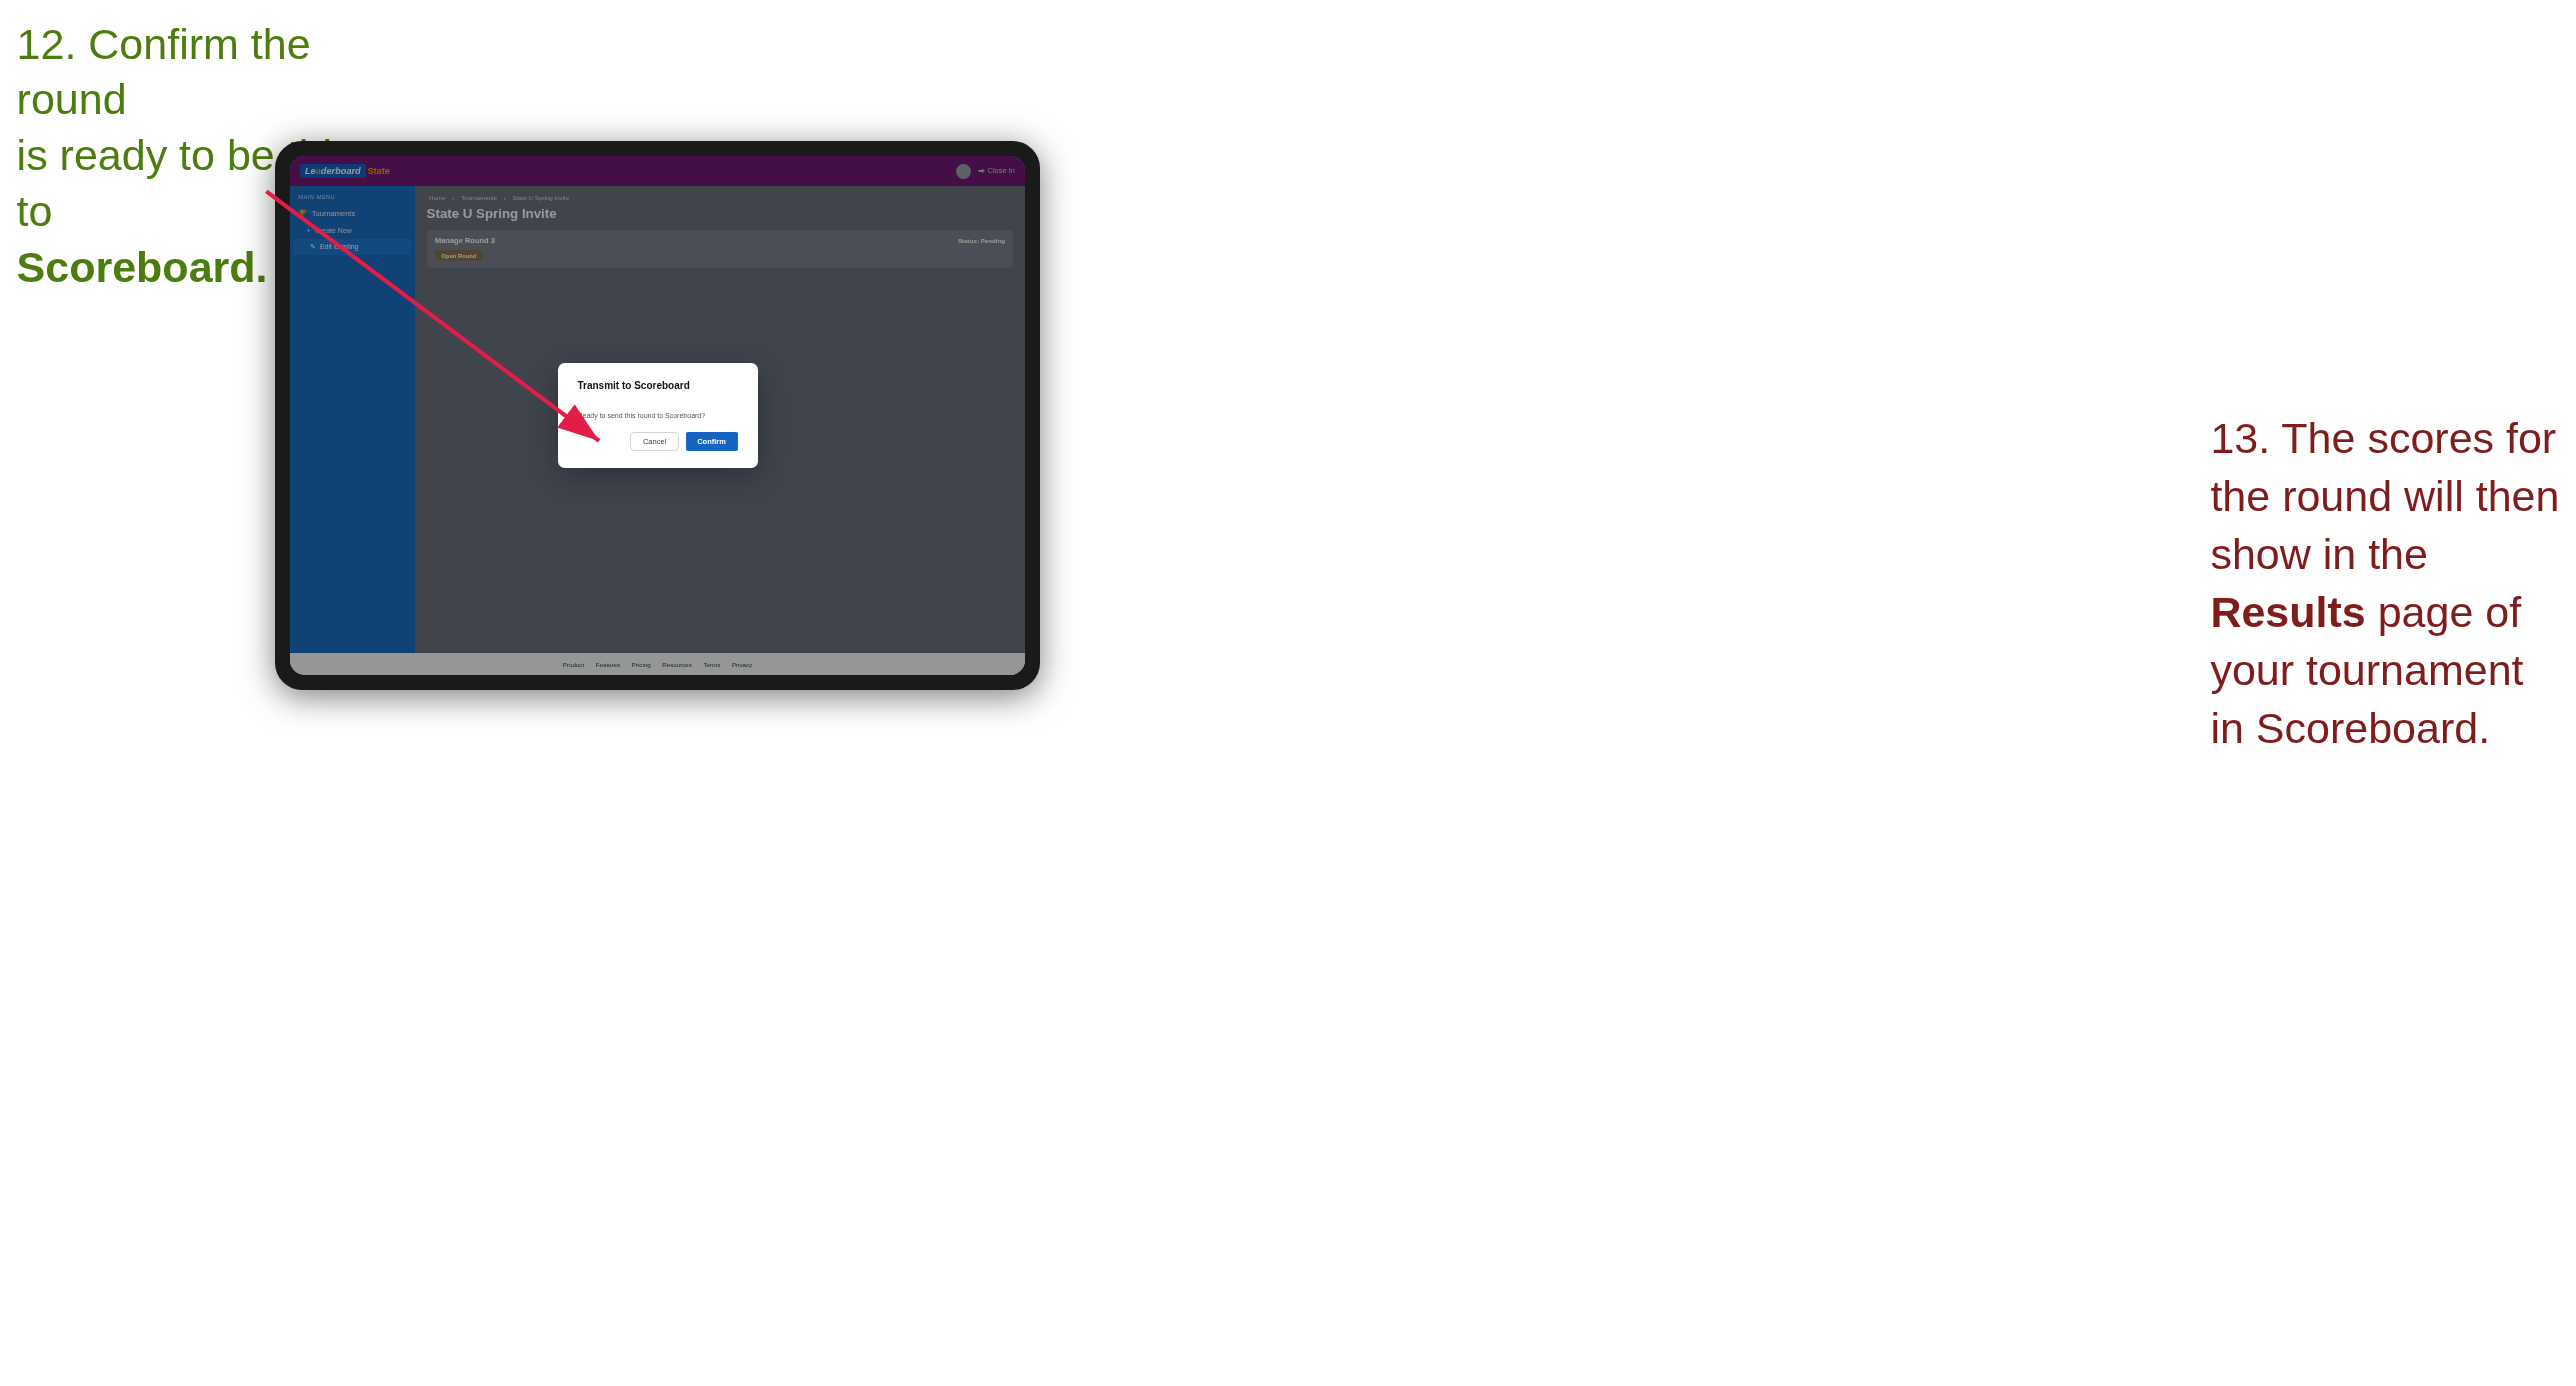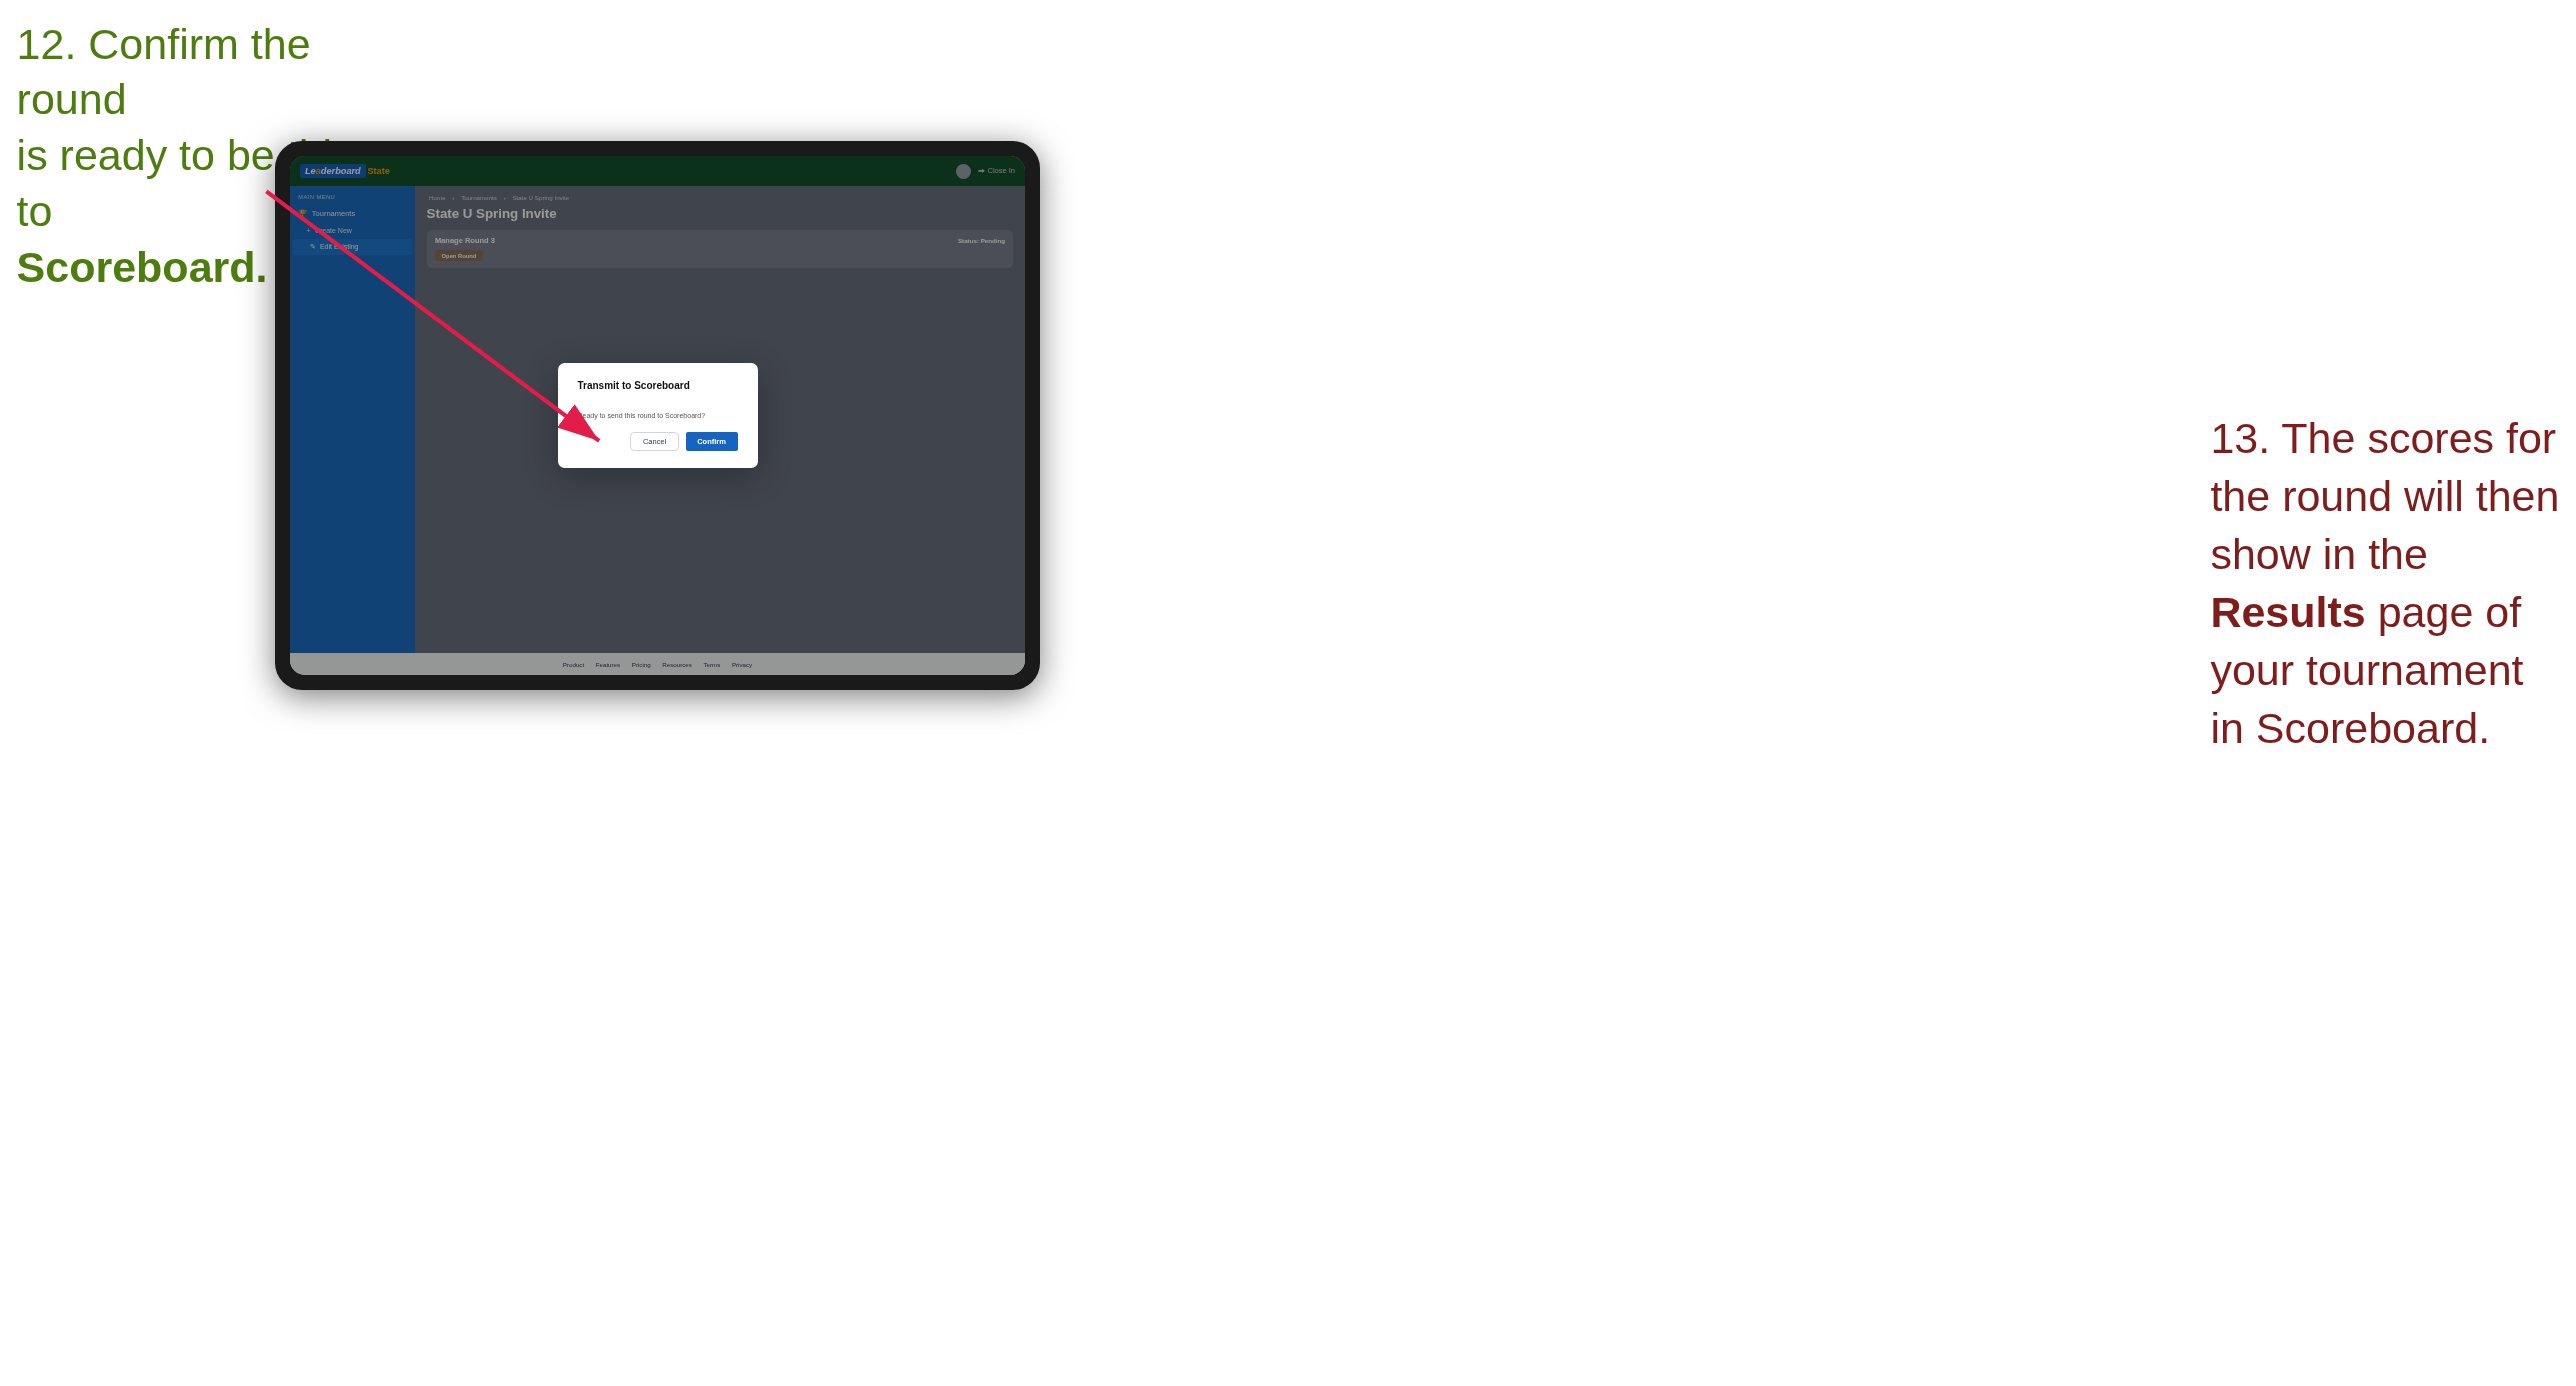--- a/index.html
+++ b/index.html
@@ -54,21 +54,21 @@
       background: #6b7280;
       border-radius: 15px;
       overflow: hidden;
       position: relative;
       display: flex;
       flex-direction: column;
     }
 
     
     .top-nav {
-      background: #14532d;
+      background: #701a75;
       height: 30px;
       display: flex;
       align-items: center;
       justify-content: space-between;
       padding: 0 10px;
       flex-shrink: 0;
     }
     .logo-area {
       display: flex;
       align-items: center;

